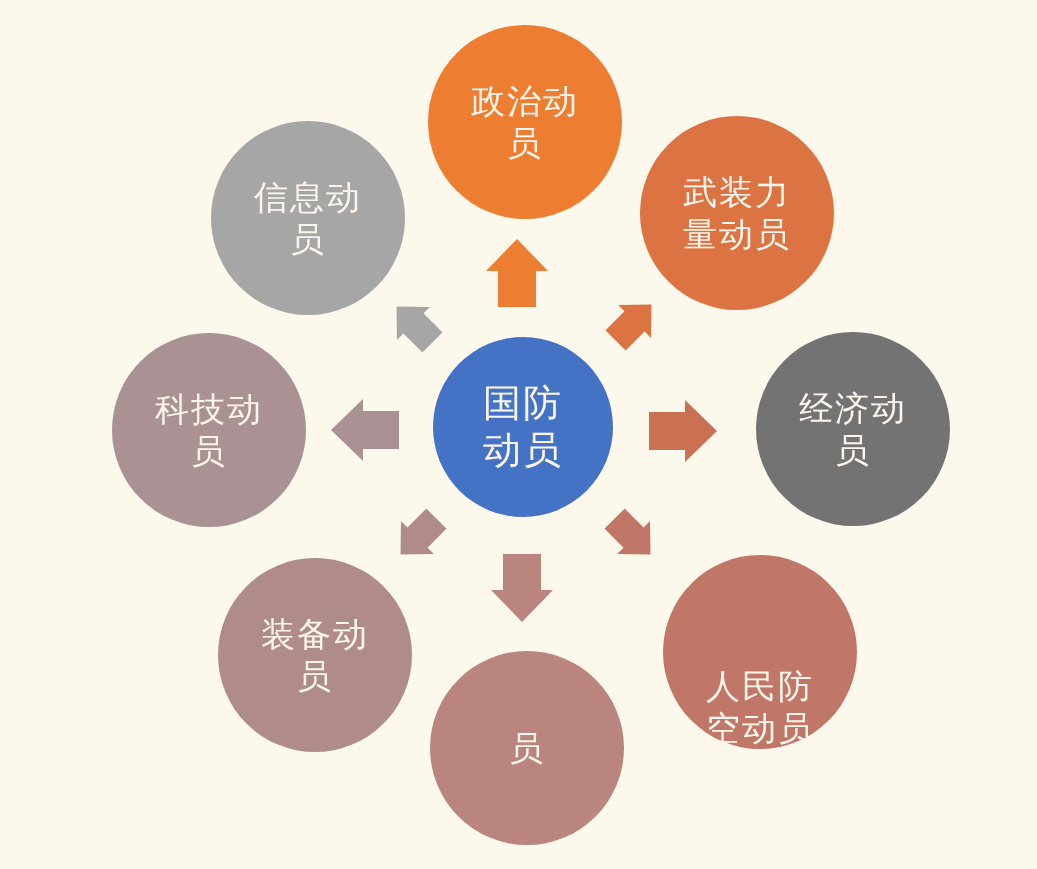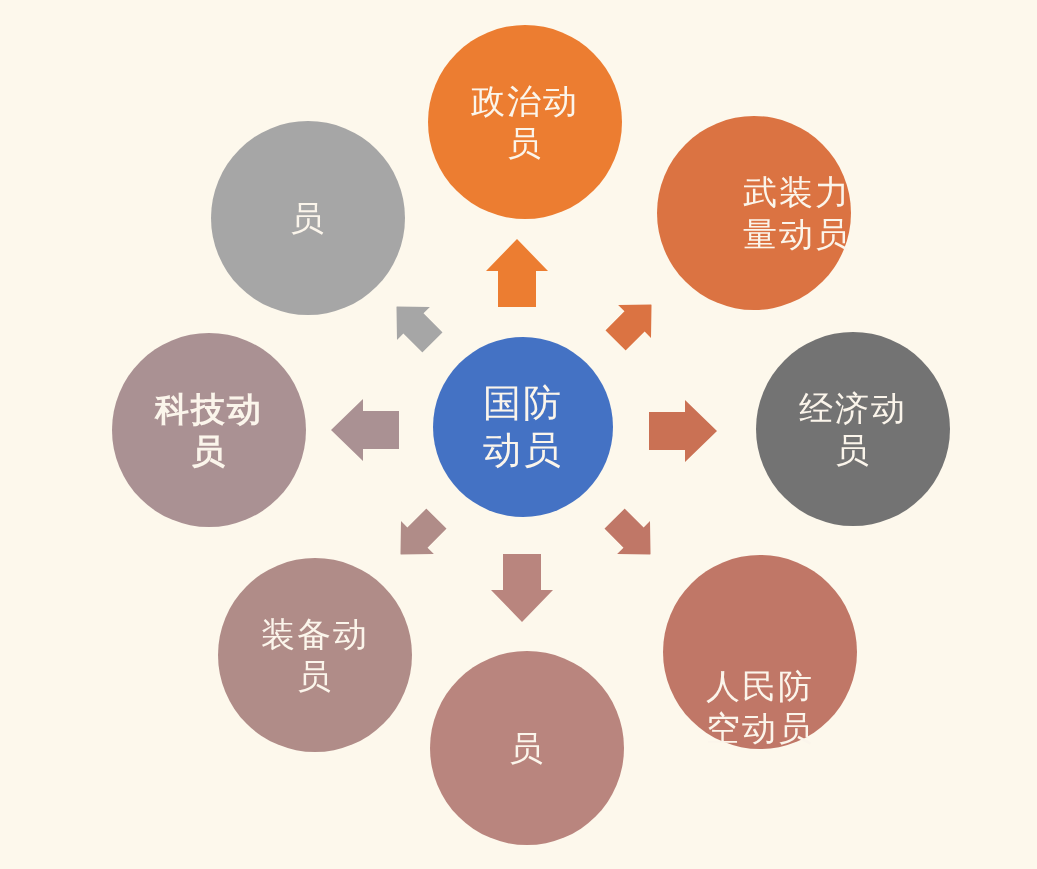--- a/index.html
+++ b/index.html
@@ -31,21 +31,21 @@
   .node.center {
     width: 180px; height: 180px;
     font-size: 38px;
     line-height: 1.25;
     text-align: right;
   }
   .node span { display: block; }
 
   
   .pos-top          { left: 428px; top:  25px; }
-  .pos-top-right    { left: 657px; top: 116px; align-items: flex-end; }
+  .pos-top-right    { left: 640px; top: 116px; }
   .pos-right        { left: 756px; top: 332px; }
   .pos-bottom-right { left: 663px; top: 555px; }
   .pos-bottom       { left: 430px; top: 651px; }
   .pos-bottom-left  { left: 218px; top: 558px; }
   .pos-left         { left: 112px; top: 333px; }
   .pos-top-left     { left: 211px; top: 121px; }
   .pos-center       { left: 433px; top: 337px; }
 
   .arrow { position: absolute; display: block; }
   .arrow-cardinal { width: 62px; height: 68px; }
@@ -106,25 +106,26 @@
     <span>人民防</span>
     <span>空动员</span>
   </div>
   <div class="node pos-bottom" style="background-color: rgb(185, 133, 126); fill: rgb(185, 133, 126);">
     <span>员</span>
   </div>
   <div class="node pos-bottom-left" style="background-color: rgb(176, 140, 136); fill: rgb(176, 140, 136);">
     <span>装备动</span>
     <span>员</span>
   </div>
-  <div class="node pos-left" style="background-color: rgb(170, 145, 147); fill: rgb(170, 145, 147); font-weight: bold;">
+  <div class="node pos-left" style="background-color: rgb(170, 145, 147); fill: rgb(170, 145, 147);">
     <span>科技动</span>
     <span>员</span>
   </div>
   <div class="node pos-top-left" style="background-color: rgb(166, 166, 166); fill: rgb(166, 166, 166);">
+    <span>信息动</span>
     <span>员</span>
   </div>
 
   <div class="node center pos-center" style="background-color: rgb(68, 114, 196); fill: rgb(68, 114, 196);">
     <span>国防</span>
     <span>动员</span>
   </div>
 
 </div>
 

